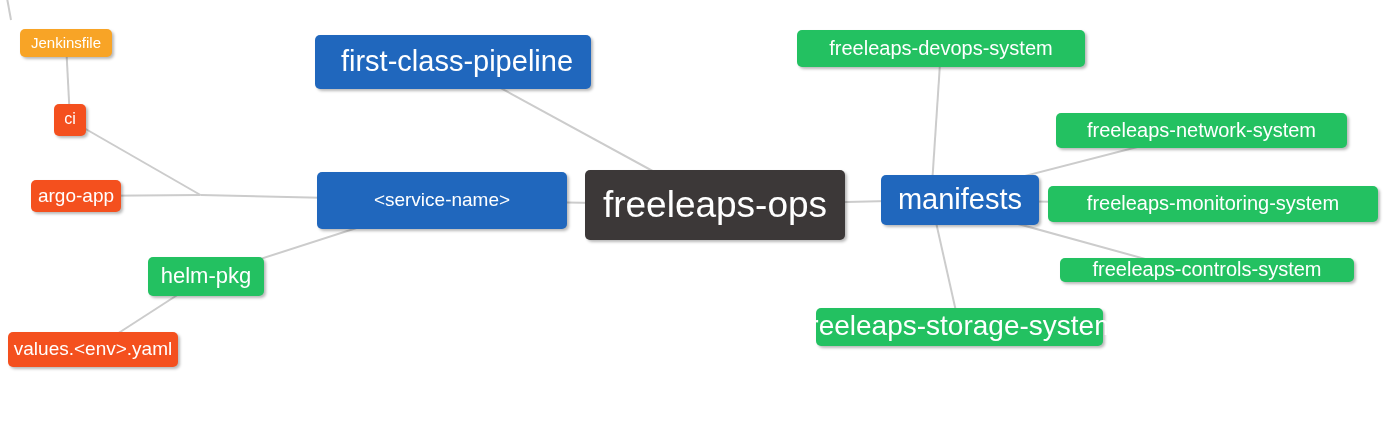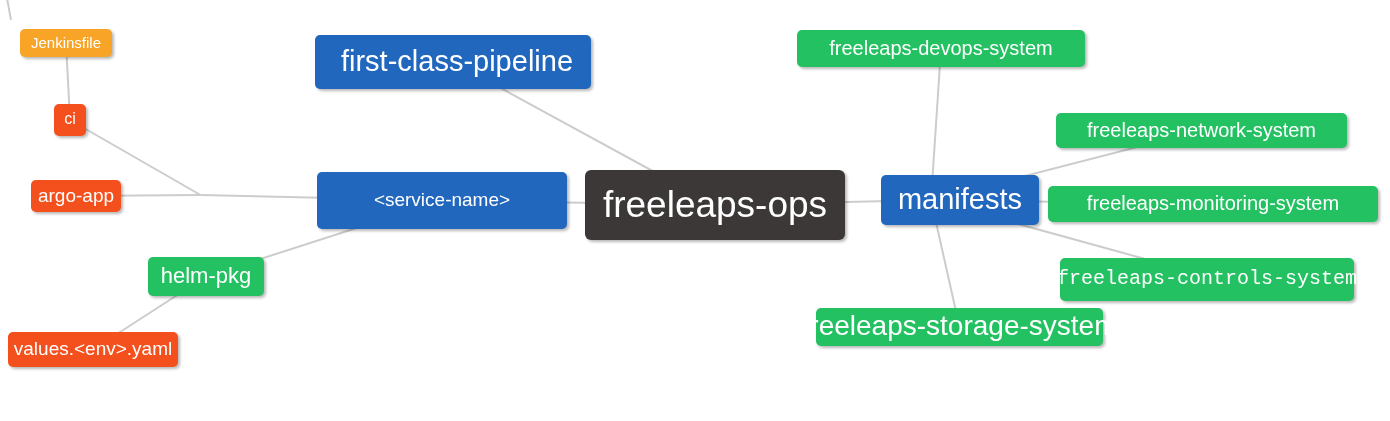--- a/index.html
+++ b/index.html
@@ -59,20 +59,20 @@
       <line x1="7" y1="-2" x2="11" y2="20" stroke="#cccccc" stroke-width="2"></line>
     </svg>
 
 <div class="node" style="left: 20px; top: 29px; width: 92px; height: 28px; background: rgb(248, 164, 38); font-size: 15px;">Jenkinsfile</div>
     <div class="node" style="left: 54px; top: 104px; width: 32px; height: 32px; background: rgb(244, 80, 30); font-size: 16px;">ci</div>
     <div class="node" style="left: 31px; top: 180px; width: 90px; height: 32px; background: rgb(244, 80, 30); font-size: 19px;">argo-app</div>
     <div class="node" style="left: 148px; top: 257px; width: 116px; height: 39px; background: rgb(35, 193, 97); font-size: 22px;">helm-pkg</div>
     <div class="node" style="left: 8px; top: 332px; width: 170px; height: 35px; background: rgb(244, 80, 30); font-size: 19px;">values.&lt;env&gt;.yaml</div>
     <div class="node" style="left: 315px; top: 35px; width: 276px; height: 54px; background: rgb(32, 103, 189); font-size: 29px; padding-left: 8px;">first-class-pipeline</div>
     <div class="node" style="left: 317px; top: 172px; width: 250px; height: 57px; background: rgb(32, 103, 189); font-size: 19px;">&lt;service-name&gt;</div>
-    <div class="node" style="left: 585px; top: 170px; width: 260px; height: 70px; background: rgb(60, 56, 56); font-size: 37px; border-radius: 6px;">freeleaps-ops</div>
+    <div class="node" style="left: 585px; top: 170px; width: 260px; height: 70px; background: rgb(60, 56, 56); font-size: 37px;">freeleaps-ops</div>
     <div class="node" style="left: 881px; top: 175px; width: 158px; height: 50px; background: rgb(32, 103, 189); font-size: 29px;">manifests</div>
     <div class="node" style="left: 797px; top: 30px; width: 288px; height: 37px; background: rgb(35, 193, 97); font-size: 20px;">freeleaps-devops-system</div>
     <div class="node" style="left: 1056px; top: 113px; width: 291px; height: 35px; background: rgb(35, 193, 97); font-size: 20px;">freeleaps-network-system</div>
     <div class="node" style="left: 1048px; top: 186px; width: 330px; height: 36px; background: rgb(35, 193, 97); font-size: 20px;">freeleaps-monitoring-system</div>
-    <div class="node" style="left: 1060px; top: 258px; width: 294px; height: 43px; background: rgb(35, 193, 97); font-size: 20px; font-family: Liberation Mono, monospace;">freeleaps-controls-system</div>
+    <div class="node" style="left: 1060px; top: 258px; width: 294px; height: 24px; background: rgb(35, 193, 97); font-size: 20px;">freeleaps-controls-system</div>
     <div class="node" style="left: 816px; top: 308px; width: 287px; height: 38px; background: rgb(35, 193, 97); font-size: 28px;">freeleaps-storage-system</div>
   </div>
 
 </body></html>

